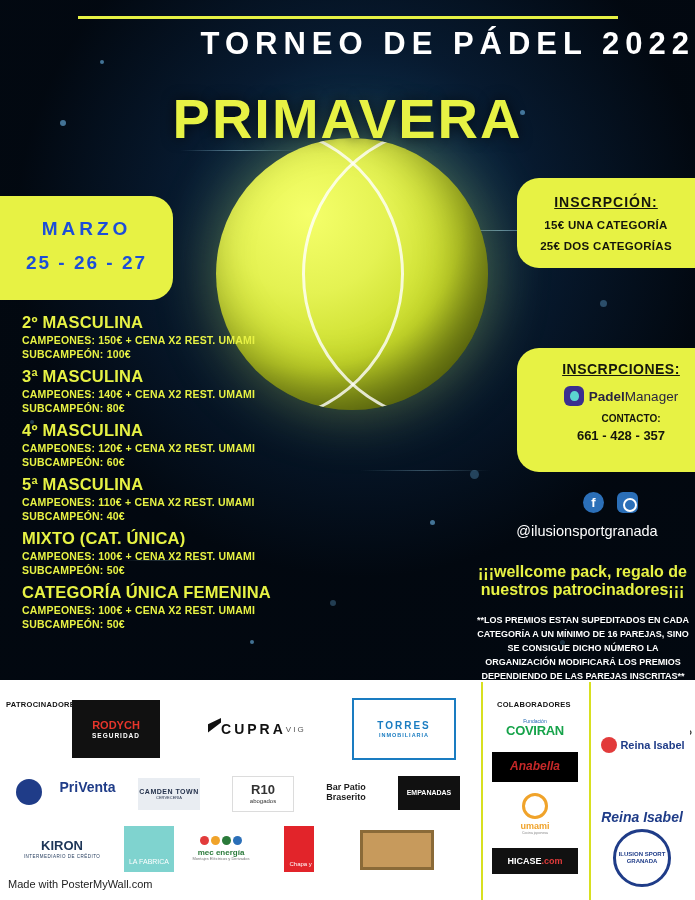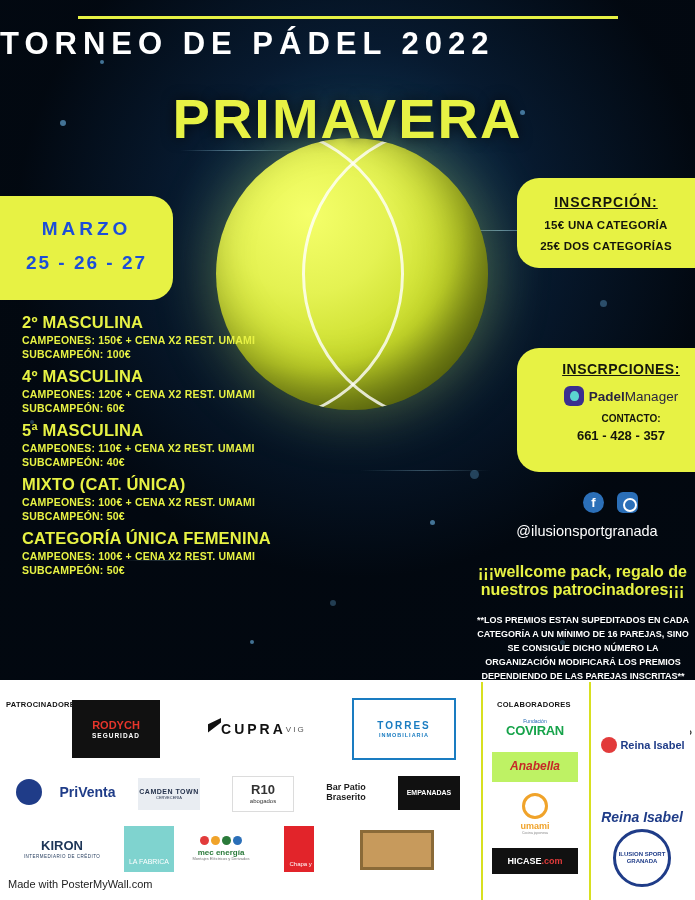--- a/index.html
+++ b/index.html
@@ -64,21 +64,21 @@
   .top-rule {
     position: absolute;
     left: 78px; top: 16px;
     width: 540px; height: 3px;
     background: #e7f244;
   }
   .title-main {
     position: absolute;
     left: 0; top: 26px;
     width: 695px;
-    text-align: left;
+    text-align: right;
     color: #fff;
     font-size: 31px;
     font-weight: bold;
     letter-spacing: 6px;
   }
   .title-sub {
     position: absolute;
     left: 0; top: 86px;
     width: 695px;
     text-align: center;
@@ -237,21 +237,21 @@
   .cupra-mark { width: 40px; height: 20px; background: #111; clip-path: polygon(0 0, 50% 48%, 100% 0, 100% 22%, 50% 100%, 0 22%); }
   .cupra-name { font-size: 14px; font-weight: bold; letter-spacing: 3px; margin-top: 3px; }
   .cupra-sub { font-size: 8px; letter-spacing: 2px; color:#555; margin-top: 4px; }
 
   #sp-torres { left: 352px; top: 698px; width: 104px; height: 62px; border: 2px solid #1a7cc1; }
   .torres-in { color: #1a7cc1; font-weight: bold; }
   .torres-in .t { font-size: 10px; letter-spacing: 2px; }
   .torres-in .s { font-size: 5.5px; letter-spacing: 1px; }
 
   #sp-priventa { left: 16px; top: 768px; width: 100px; height: 48px; }
-  .priventa-in { display:flex; align-items:center; gap:17px; }
+  .priventa-in { display:flex; align-items:flex-start; gap:17px; }
   .pv-circle { width: 26px; height: 26px; border-radius: 50%; background: #1f3c88; }
   .pv-text { font-size: 14px; font-weight: bold; color: #1f3c88; }
 
   #sp-camden { left: 138px; top: 778px; width: 62px; height: 32px; }
   .camden-in { background: #e9edf2; width:100%; height:100%; display:flex; flex-direction:column; align-items:center; justify-content:center; color:#26334d; }
   .camden-in b { font-size: 7px; letter-spacing: 0.5px; }
   .camden-in i { font-style: normal; font-size: 4px; }
 
   #sp-r10 { left: 232px; top: 776px; width: 62px; height: 36px; }
   .r10-in { color:#333; }
@@ -284,21 +284,21 @@
   #sp-wood { left: 360px; top: 830px; width: 74px; height: 40px; }
   .wood-in { width:100%; height:100%; background:#c79a5c; border:3px solid #8a6a38; }
 
   
   #sp-coviran { left: 492px; top: 712px; width: 86px; height: 34px; }
   .cov-in { width:100%;height:100%; background:#fff; display:flex; flex-direction:column; align-items:center; justify-content:center; }
   .cov-in b { color:#16a34a; font-size:13px; font-weight:bold; letter-spacing:-0.3px; }
   .cov-in i { font-style:normal; font-size:5px; color:#1e66b0; }
 
   #sp-anabella { left: 492px; top: 752px; width: 86px; height: 30px; }
-  .ana-in { width:100%;height:100%; background:#bef264; display:flex; align-items:center; justify-content:center; color:#c62828; font-weight:bold; font-size:12px; font-style:italic; }
+  .ana-in { width:100%;height:100%; background:#000000; display:flex; align-items:center; justify-content:center; color:#c62828; font-weight:bold; font-size:12px; font-style:italic; }
 
   #sp-umami { left: 497px; top: 790px; width: 76px; height: 48px; }
   .umami-in { display:flex; flex-direction:column; align-items:center; justify-content:center; }
   .umami-ring { width:26px; height:26px; border:3px solid #f0a32a; border-radius:50%; }
   .umami-in b { font-size:9px; color:#f0a32a; margin-top:2px; }
   .umami-in i { font-style:normal; font-size:3.5px; color:#888; }
 
   #sp-hicase { left: 492px; top: 848px; width: 86px; height: 26px; }
   .hic-in { width:100%;height:100%; background:#111; color:#fff; display:flex; align-items:center; justify-content:center; font-size:9px; font-weight:bold; }
   .hic-in u { color:#e23b3b; text-decoration:none; }
@@ -374,20 +374,25 @@
     <div class="p">661 - 428 - 357</div>
   </div>
 
   <div class="cats">
     <div class="cat">
       <div class="cat-title">2º MASCULINA</div>
       <div class="cat-line">CAMPEONES: 150€ + CENA X2 REST. UMAMI</div>
       <div class="cat-line">SUBCAMPEÓN: 100€</div>
     </div>
     <div class="cat">
+      <div class="cat-title">3ª MASCULINA</div>
+      <div class="cat-line">CAMPEONES: 140€ + CENA X2 REST. UMAMI</div>
+      <div class="cat-line">SUBCAMPEÓN: 80€</div>
+    </div>
+    <div class="cat">
       <div class="cat-title">4º MASCULINA</div>
       <div class="cat-line">CAMPEONES: 120€ + CENA X2 REST. UMAMI</div>
       <div class="cat-line">SUBCAMPEÓN: 60€</div>
     </div>
     <div class="cat">
       <div class="cat-title">5ª MASCULINA</div>
       <div class="cat-line">CAMPEONES: 110€ + CENA X2 REST. UMAMI</div>
       <div class="cat-line">SUBCAMPEÓN: 40€</div>
     </div>
     <div class="cat">

